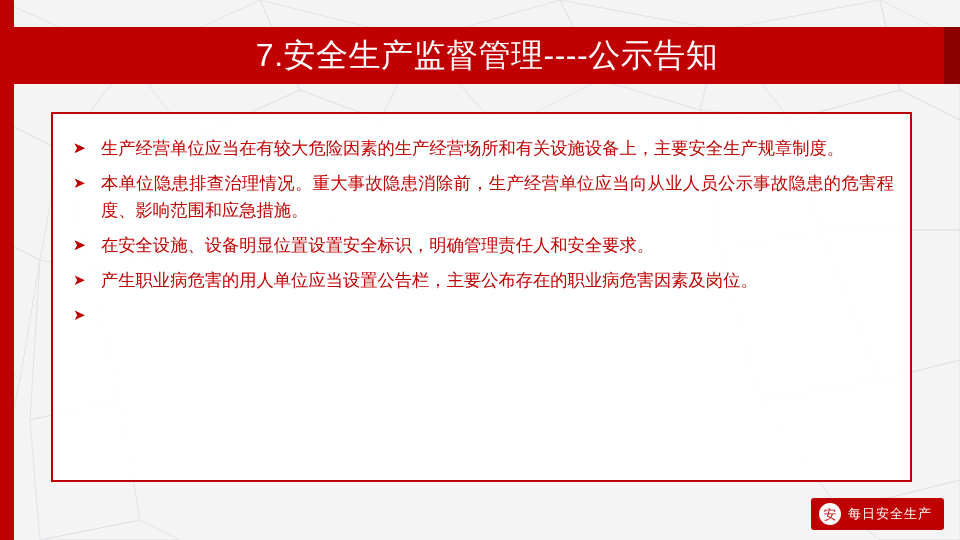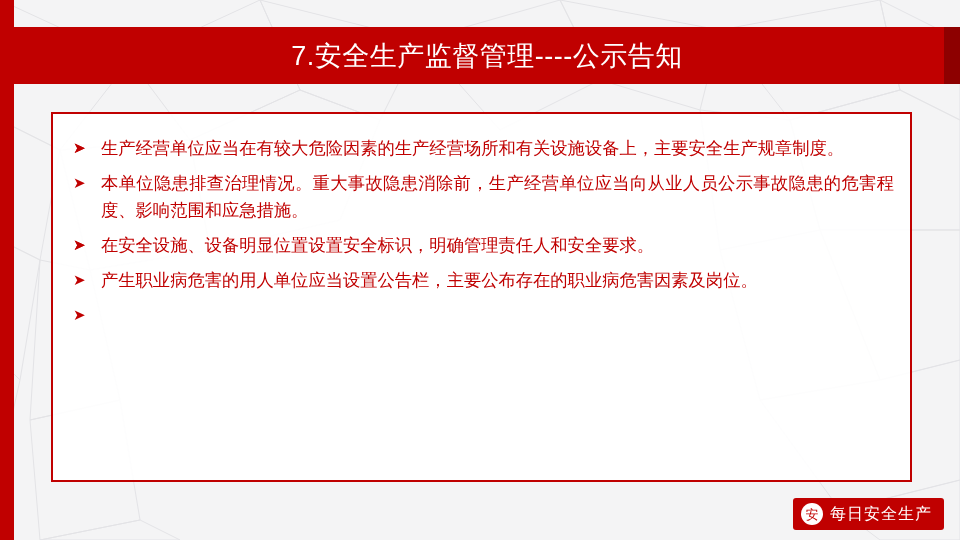--- a/index.html
+++ b/index.html
@@ -44,21 +44,21 @@
     top: 27px;
     width: 946px;
     height: 57px;
     background: #c00000;
     display: flex;
     align-items: center;
     justify-content: center;
   }
   #title-bar .title-text {
     color: #ffffff;
-    font-size: 27px;
+    font-size: 32px;
     letter-spacing: 0.5px;
     white-space: nowrap;
   }
   
   #title-bar-cap {
     position: absolute;
     right: 0;
     top: 27px;
     width: 16px;
     height: 57px;
@@ -120,21 +120,21 @@
     background: #ffffff;
     display: flex;
     align-items: center;
     justify-content: center;
     color: #c00000;
     font-size: 13px;
     line-height: 1;
   }
   #watermark .wm-text {
     color: #ffffff;
-    font-size: 16px;
+    font-size: 13px;
     white-space: nowrap;
     letter-spacing: 1px;
   }
 </style>
 </head>
 <body>
 
 <div id="slide">
 
   <div id="bg-pattern">

